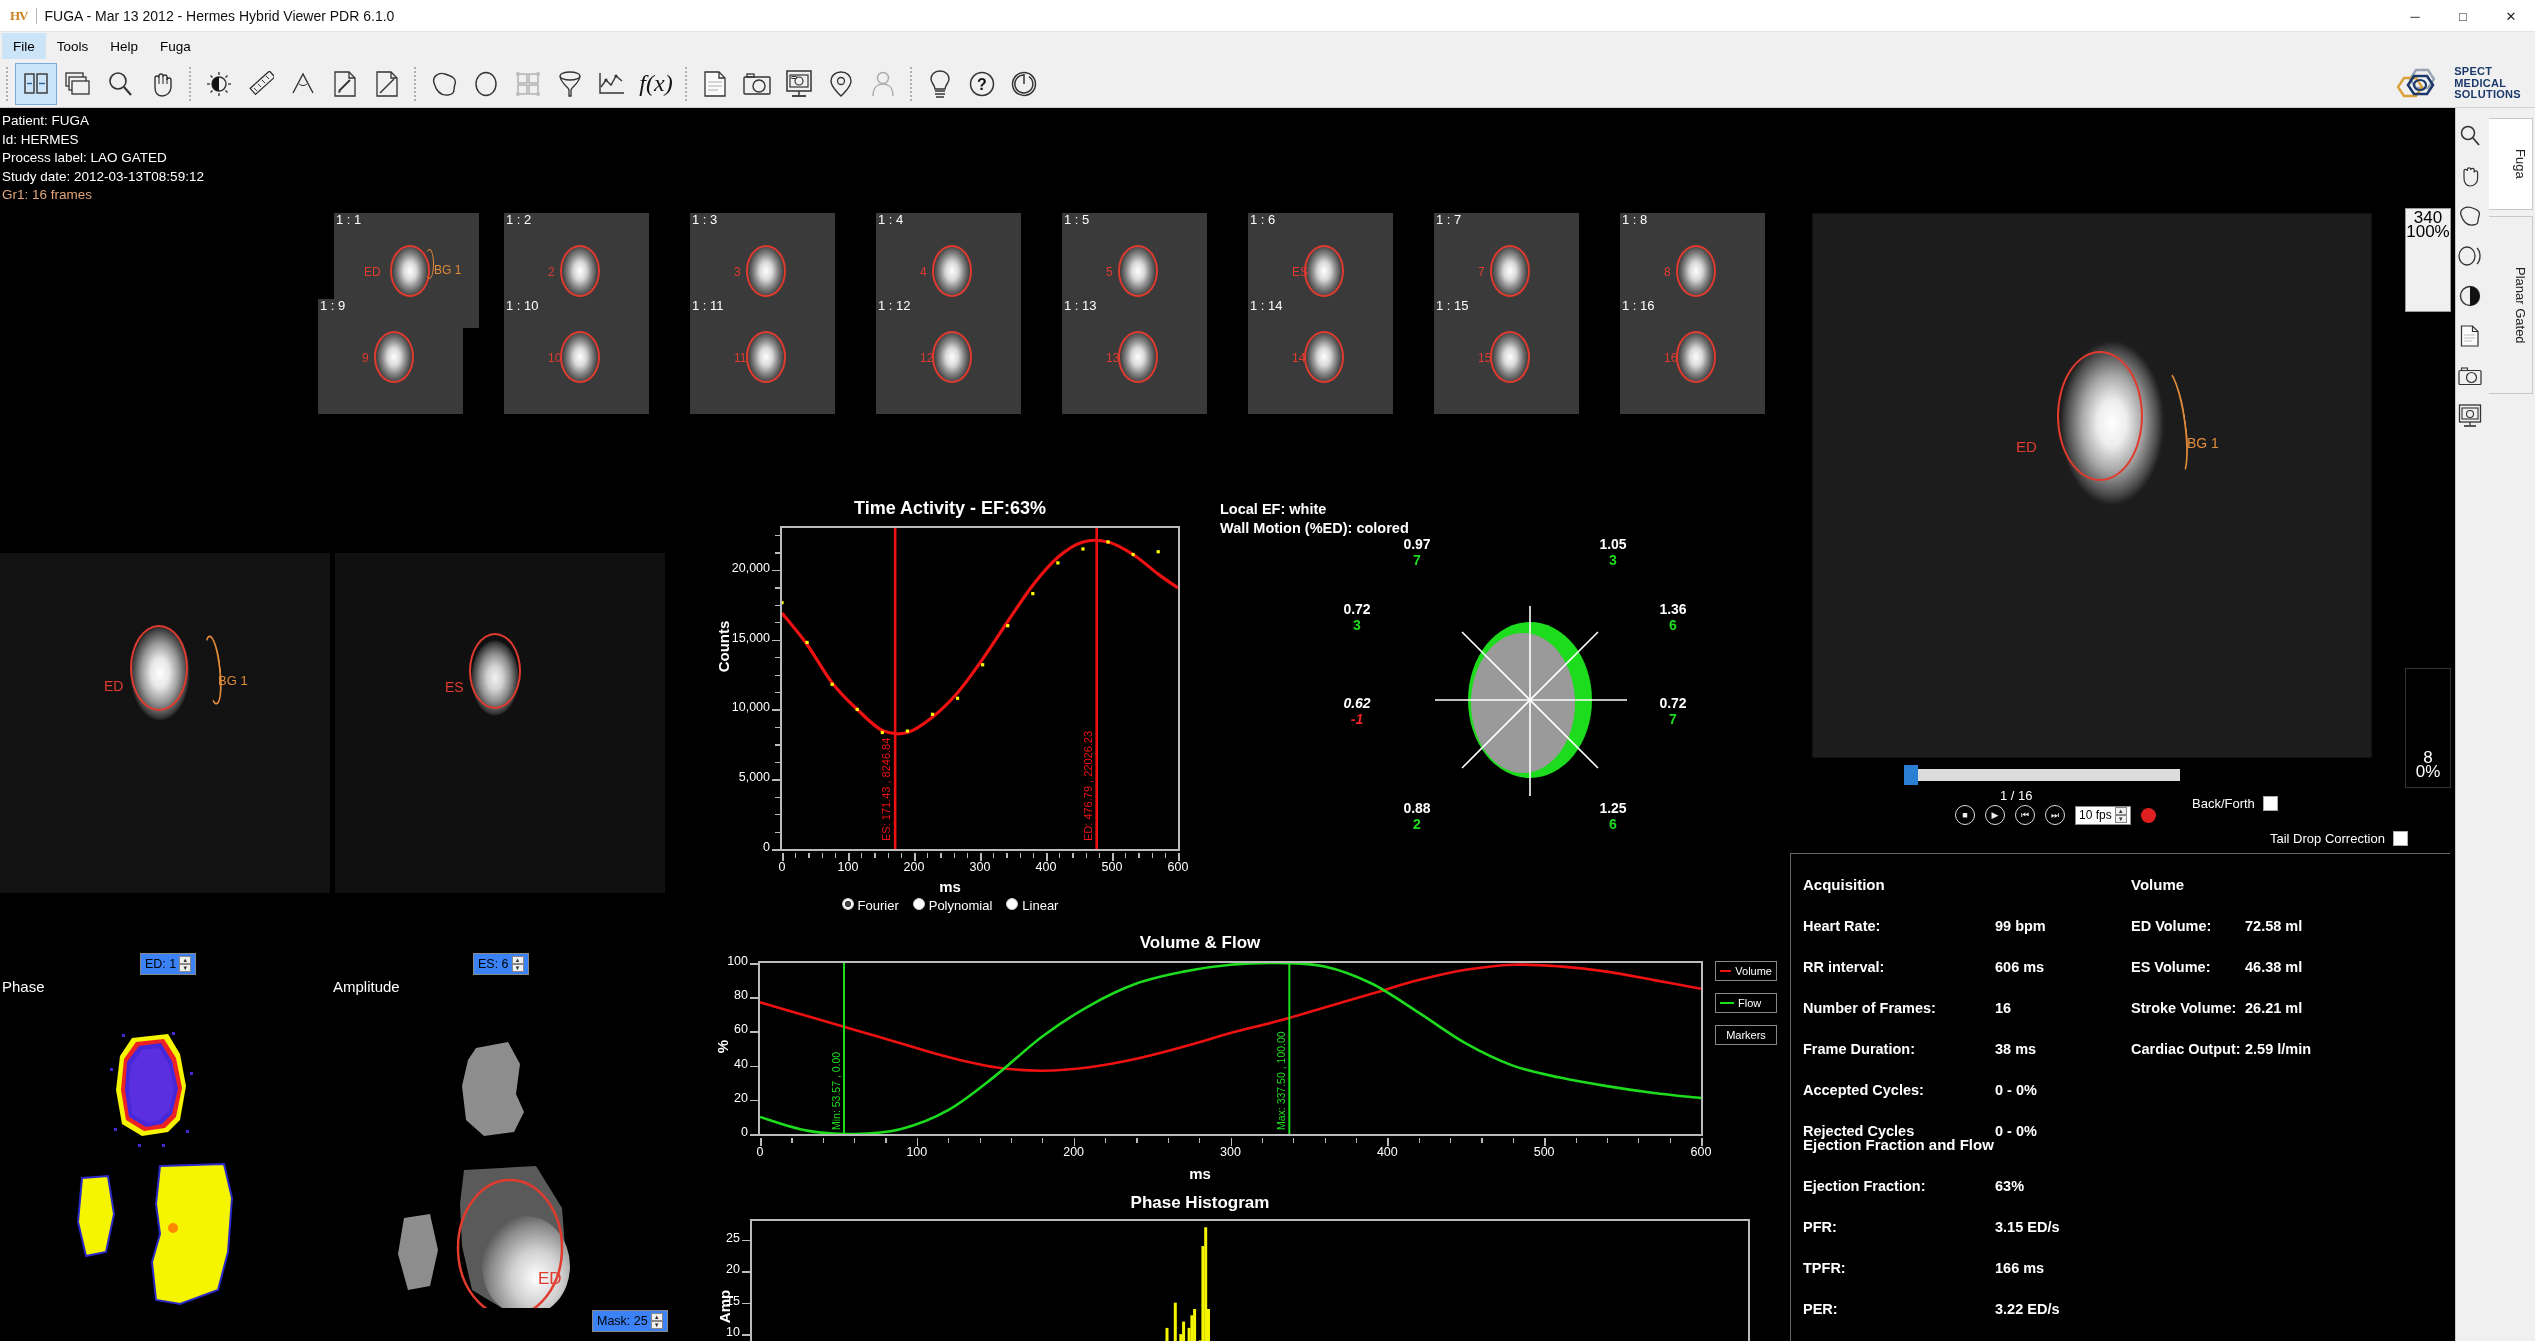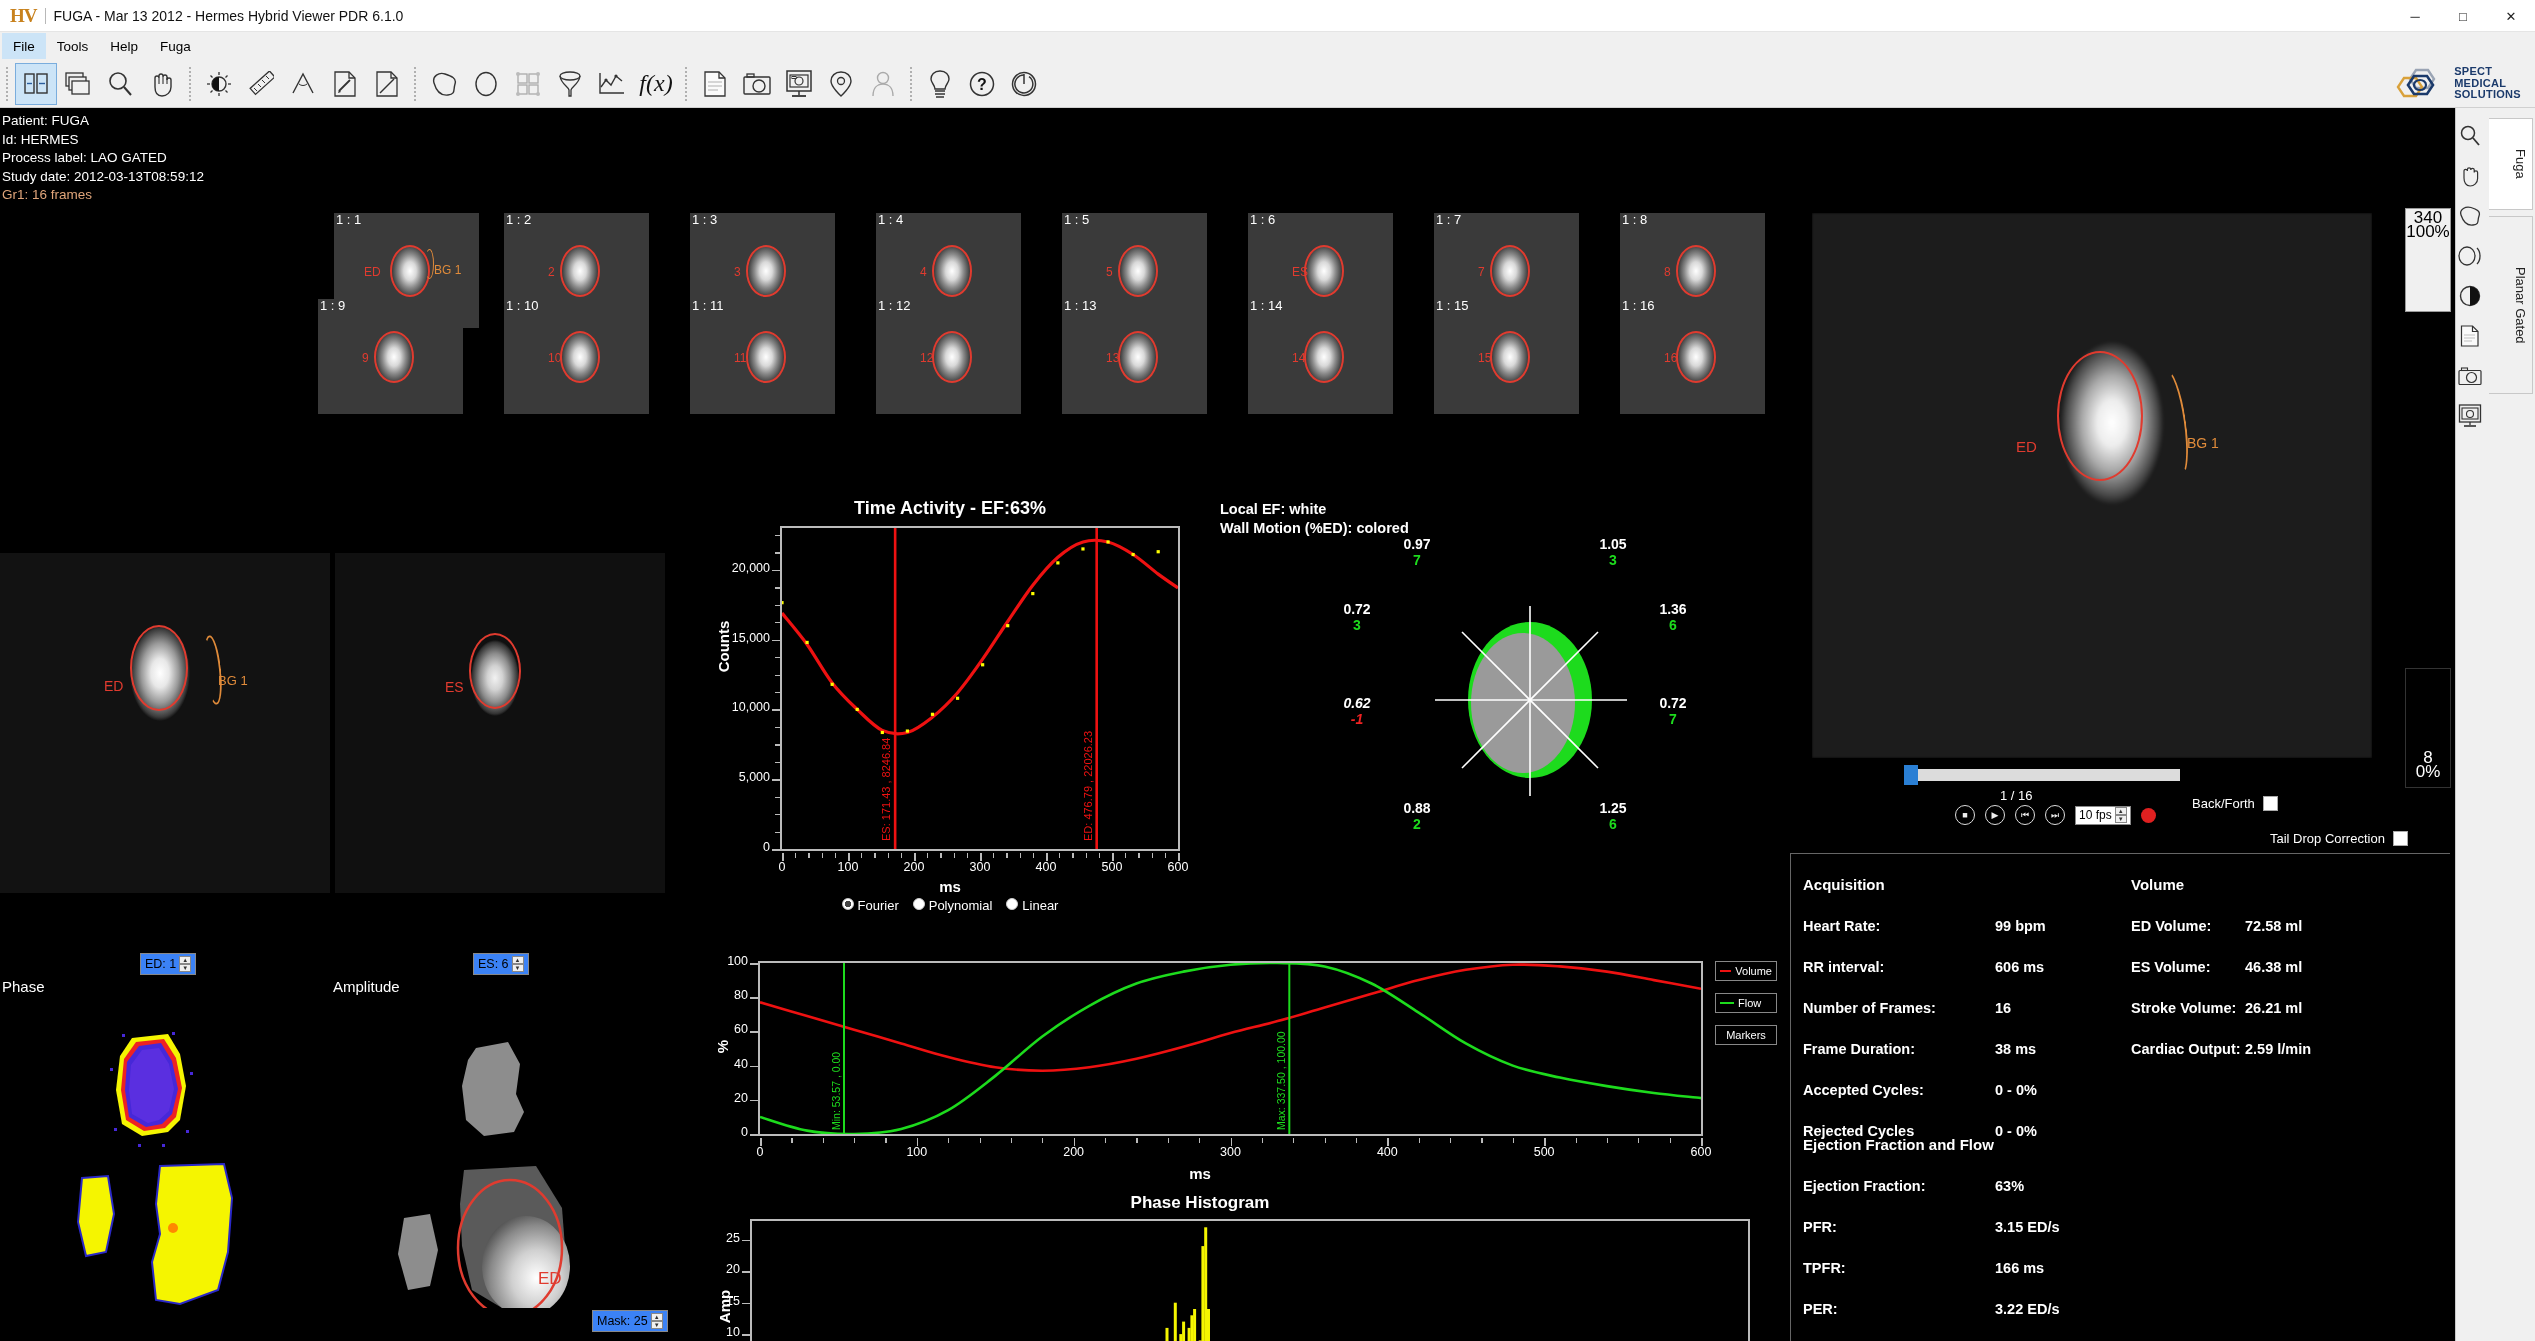--- a/index.html
+++ b/index.html
@@ -11,21 +11,21 @@
   }
   #app { position: relative; width: 2535px; height: 1341px; background: #000; }
 
   
   .titlebar {
     position: absolute; top: 0; left: 0; width: 2535px; height: 32px;
     background: #ffffff; display: flex; align-items: center;
     border-bottom: 1px solid #e5e5e5;
   }
   .hv-logo {
-    margin-left: 10px; font-weight: bold; font-size: 19px; color: #c8821e;
+    margin-left: 10px; font-weight: bold; font-size: 13px; color: #c8821e;
     letter-spacing: -1px; font-family: "Liberation Serif", serif;
   }
   .hv-bar { width:1px; height:16px; background:#b8b8b8; margin:0 8px; }
   .title-text { font-size: 14px; color: #111; }
   .win-btns { position: absolute; right: 0; top: 0; height: 32px; display: flex; }
   .win-btn {
     width: 48px; height: 32px; display:flex; align-items:center; justify-content:center;
     font-size: 13px; color: #222;
   }
 
@@ -872,20 +872,21 @@
             <stop offset="75%" stop-color="#8a8a8a"></stop>
             <stop offset="100%" stop-color="#4a4a4a"></stop>
           </radialGradient>
         </defs>
         <ellipse cx="120" cy="220" rx="52" ry="68" fill="none" stroke="#e03b2f" stroke-width="2.5"></ellipse>
         <text x="148" y="256" fill="#e03b2f" font-size="17" font-family="Liberation Sans, sans-serif">ED</text>
       </svg>
     </div>
 
     <div class="plotwrap" id="vf-wrap">
+      <div class="plot-title" id="vf-title">Volume &amp; Flow</div>
       <div class="axlabel" id="vf-ylab">%</div>
       <div class="axlabel" id="vf-xlab">ms</div>
       <div class="plot-area" id="vf-plot">
         <svg id="vf-svg" width="941" height="171" viewBox="0 0 941 171">
             <path d="M0.0 39.3 C7.8 41.6,31.4 48.5,47.1 53.0 C62.7 57.6,78.4 62.1,94.1 66.7 C109.8 71.3,125.5 75.8,141.2 80.4 C156.8 84.9,172.5 90.1,188.2 94.0 C203.9 98.0,219.6 102.0,235.3 104.3 C250.9 106.6,266.6 107.7,282.3 107.7 C298.0 107.7,313.7 106.3,329.3 104.3 C345.0 102.3,360.7 99.2,376.4 95.8 C392.1 92.3,407.8 88.1,423.4 83.8 C439.1 79.5,454.8 74.4,470.5 70.1 C486.2 65.8,501.9 62.4,517.6 58.1 C533.2 53.9,548.9 49.0,564.6 44.5 C580.3 39.9,596.0 35.3,611.6 30.8 C627.3 26.2,643.0 21.1,658.7 17.1 C674.4 13.1,690.1 9.4,705.8 6.8 C721.4 4.3,737.1 2.3,752.8 1.7 C768.5 1.1,784.2 2.3,799.9 3.4 C815.5 4.6,831.2 6.3,846.9 8.6 C862.6 10.8,878.3 14.2,893.9 17.1 C909.6 19.9,933.2 24.2,941.0 25.7" fill="none" stroke="#ee1111" stroke-width="2.6"></path>
             <path d="M0.0 153.9 C7.8 156.2,31.4 164.7,47.1 167.6 C62.7 170.4,78.4 171.3,94.1 171.0 C109.8 170.7,125.5 169.9,141.2 165.9 C156.8 161.9,172.5 155.9,188.2 147.1 C203.9 138.2,219.6 125.1,235.3 112.9 C250.9 100.6,266.6 85.2,282.3 73.5 C298.0 61.8,313.7 51.6,329.3 42.8 C345.0 33.9,360.7 26.2,376.4 20.5 C392.1 14.8,407.8 11.7,423.4 8.6 C439.1 5.4,454.8 3.1,470.5 1.7 C486.2 0.3,501.9 -0.3,517.6 0.0 C533.2 0.3,548.9 0.0,564.6 3.4 C580.3 6.8,596.0 12.8,611.6 20.5 C627.3 28.2,643.0 39.6,658.7 49.6 C674.4 59.6,690.1 71.5,705.8 80.4 C721.4 89.2,737.1 96.9,752.8 102.6 C768.5 108.3,784.2 111.1,799.9 114.6 C815.5 118.0,831.2 120.6,846.9 123.1 C862.6 125.7,878.3 128.0,893.9 130.0 C909.6 132.0,933.2 134.2,941.0 135.1" fill="none" stroke="#1ddb1d" stroke-width="2.6"></path>
             <line x1="84.01561666666667" y1="0" x2="84.01561666666667" y2="171" stroke="#1ddb1d" stroke-width="2"></line>
             <text x="80.01561666666667" y="167" fill="#1ddb1d" font-size="10.5" font-family="Liberation Sans, sans-serif" transform="rotate(-90 80.01561666666667 167)">Min: 53.57 , 0.00</text>
             <line x1="529.3125" y1="0" x2="529.3125" y2="171" stroke="#1ddb1d" stroke-width="2"></line>
             <text x="525.3125" y="167" fill="#1ddb1d" font-size="10.5" font-family="Liberation Sans, sans-serif" transform="rotate(-90 525.3125 167)">Max: 337.50 , 100.00</text>

